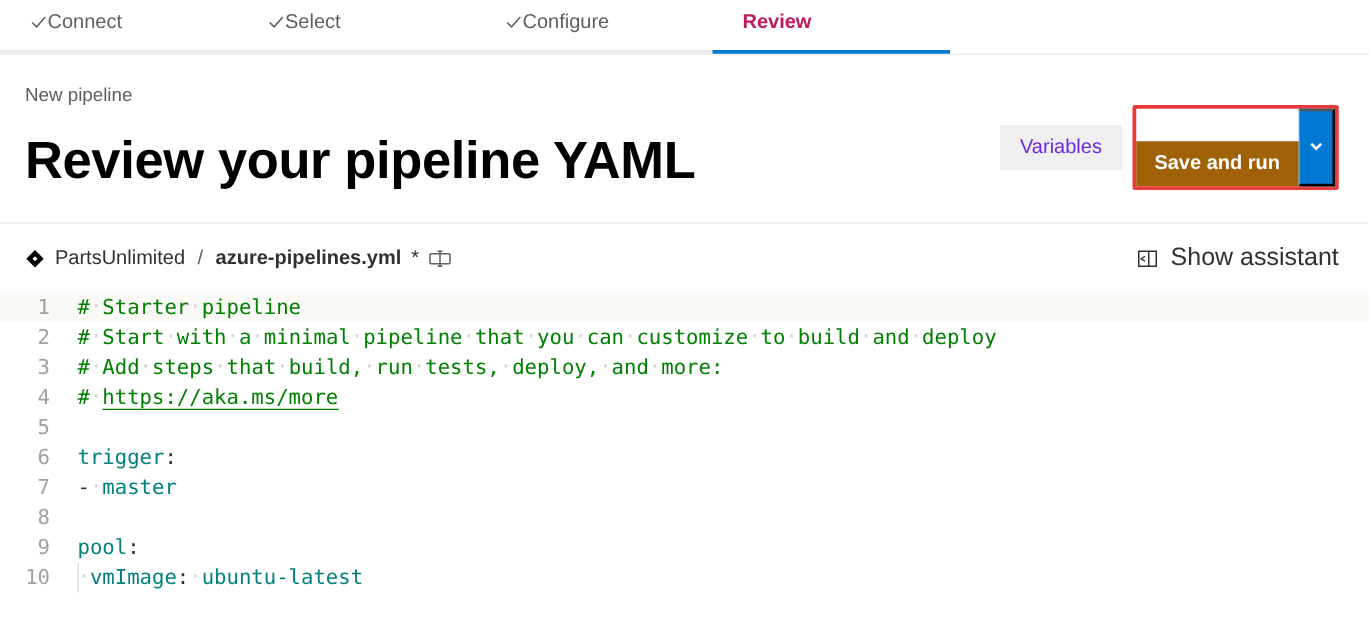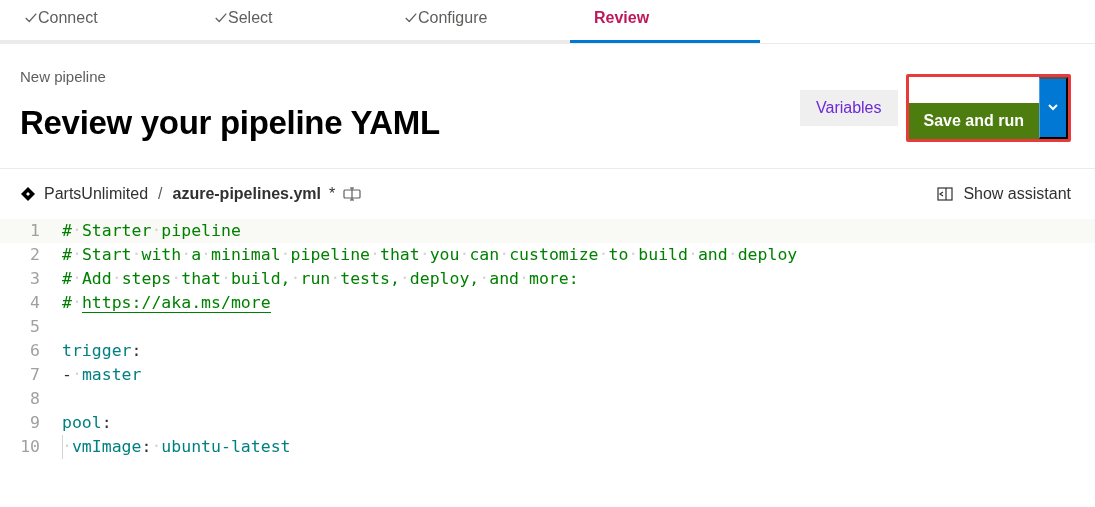--- a/index.html
+++ b/index.html
@@ -55,21 +55,21 @@
       border-bottom: 1px solid #edebe9;
       padding-bottom: 26px;
     }
     .header-left {}
     .breadcrumb {
       font-size: 15px;
       color: #605e5c;
       margin-bottom: 19px;
     }
     .title {
-      font-size: 33px;
+      font-size: 42px;
       font-weight: 700;
       color: #000000;
       letter-spacing: -0.3px;
     }
     .header-right {
       display: flex;
       gap: 8px;
       align-items: center;
     }
     .btn {
@@ -82,21 +82,21 @@
     .btn-secondary {
       background: #efefef;
       color: #6d28d9;
     }
     .btn-primary-group {
       display: flex;
       border: 3px solid #e83a3a;
       border-radius: 2px;
     }
     .btn-primary {
-      background: #4d7c0f;
+      background: #a16207;
       color: #ffffff;
       font-weight: 600;
       padding: 9px 15px;
       margin-top: 26px;
     }
     .btn-chevron {
       background: #0078d4;
       color: #ffffff;
       padding: 9px 7px;
       border-left: 1px solid rgba(255,255,255,0.3);
@@ -126,21 +126,21 @@
       width: 18px;
       height: 14px;
       fill: none;
       stroke: #605e5c;
       stroke-width: 1.2;
     }
     .filebar-right {
       display: flex;
       align-items: center;
       gap: 10px;
-      font-size: 16px;
+      font-size: 20px;
       cursor: pointer;
     }
     .panel-icon {
       width: 16px;
       height: 14px;
       fill: none;
       stroke: #323130;
       stroke-width: 1.2;
     }
     .editor {

